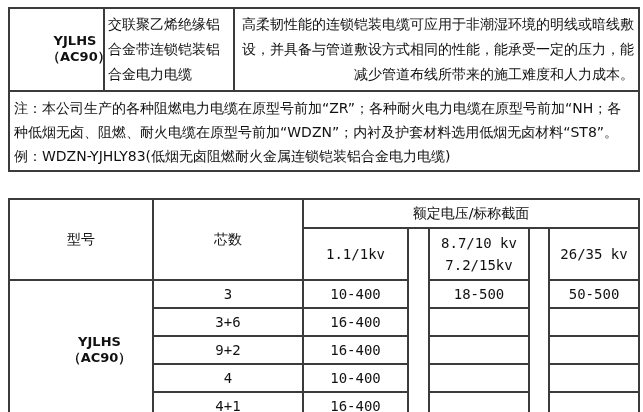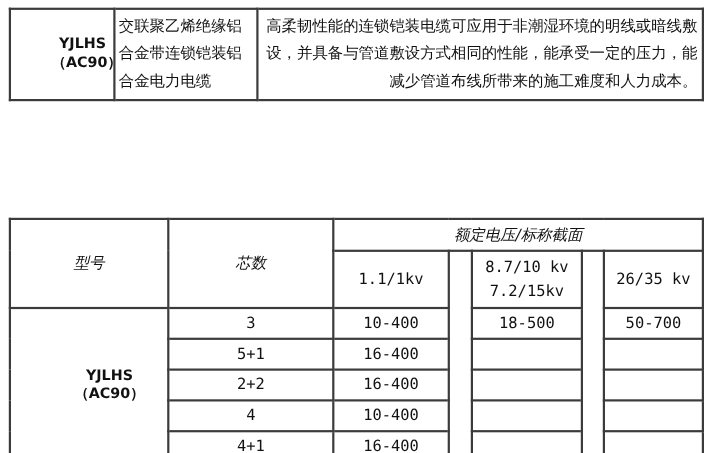--- a/index.html
+++ b/index.html
@@ -54,21 +54,21 @@
   td.note-cell {
     height: 72px;
     text-align: left;
     vertical-align: top;
     padding: 4px 4px 2px 4px;
     line-height: 24px;
     word-break: break-all;
   }
   
   #table2 { top: 198px; width: 630px; }
-  #table2 .group-hdr td { height: 27px; font-style: italic; }
+  #table2 .group-hdr td { height: 27px; }
   #table2 .sub-hdr td { height: 50px; }
   #table2 .data-row td { height: 26px; }
   .num {
     font-family: "DejaVu Sans Mono", monospace;
     font-size: 14px;
   }
   .v2line { line-height: 22px; }
   td.spacer { background: #ffffff; }
 </style>
 </head>
@@ -78,20 +78,23 @@
   <colgroup>
     <col style="width:95px">
     <col style="width:130px">
     <col style="width:405px">
   </colgroup>
   <tbody>
   <tr class="body-row">
     <td class="model-cell">YJLHS （AC90）</td>
     <td class="name-cell">交联聚乙烯绝缘铝合金带连锁铠装铝合金电力电缆</td>
     <td class="usage-cell">高柔韧性能的连锁铠装电缆可应用于非潮湿环境的明线或暗线敷设，并具备与管道敷设方式相同的性能，能承受一定的压力，能减少管道布线所带来的施工难度和人力成本。</td>
+  </tr>
+  <tr>
+    <td class="note-cell" colspan="3">注：本公司生产的各种阻燃电力电缆在原型号前加“ZR”；各种耐火电力电缆在原型号前加“NH；各种低烟无卤、阻燃、耐火电缆在原型号前加“WDZN”；内衬及护套材料选用低烟无卤材料“ST8”。例：WDZN-YJHLY83(低烟无卤阻燃耐火金属连锁铠装铝合金电力电缆)</td>
   </tr>
 </tbody>
   </table>
 
 <table id="table2">
   <colgroup>
     <col style="width:144px">
     <col style="width:150px">
     <col style="width:105px">
     <col style="width:21px">
@@ -113,30 +116,30 @@
       <div class="num v2line">7.2/15kv</div>
     </td>
     <td class="spacer" rowspan="6"></td>
     <td class="num">26/35 kv</td>
   </tr>
   <tr class="data-row">
     <td class="model-cell" rowspan="5">YJLHS （AC90）</td>
     <td class="num">3</td>
     <td class="num">10-400</td>
     <td class="num">18-500</td>
-    <td class="num">50-700</td>
+    <td class="num">50-500</td>
   </tr>
   <tr class="data-row">
-    <td class="num">5+1</td>
+    <td class="num">3+6</td>
     <td class="num">16-400</td>
     <td class="num"></td>
     <td class="num"></td>
   </tr>
   <tr class="data-row">
-    <td class="num">2+2</td>
+    <td class="num">9+2</td>
     <td class="num">16-400</td>
     <td class="num"></td>
     <td class="num"></td>
   </tr>
   <tr class="data-row">
     <td class="num">4</td>
     <td class="num">10-400</td>
     <td class="num"></td>
     <td class="num"></td>
   </tr>

